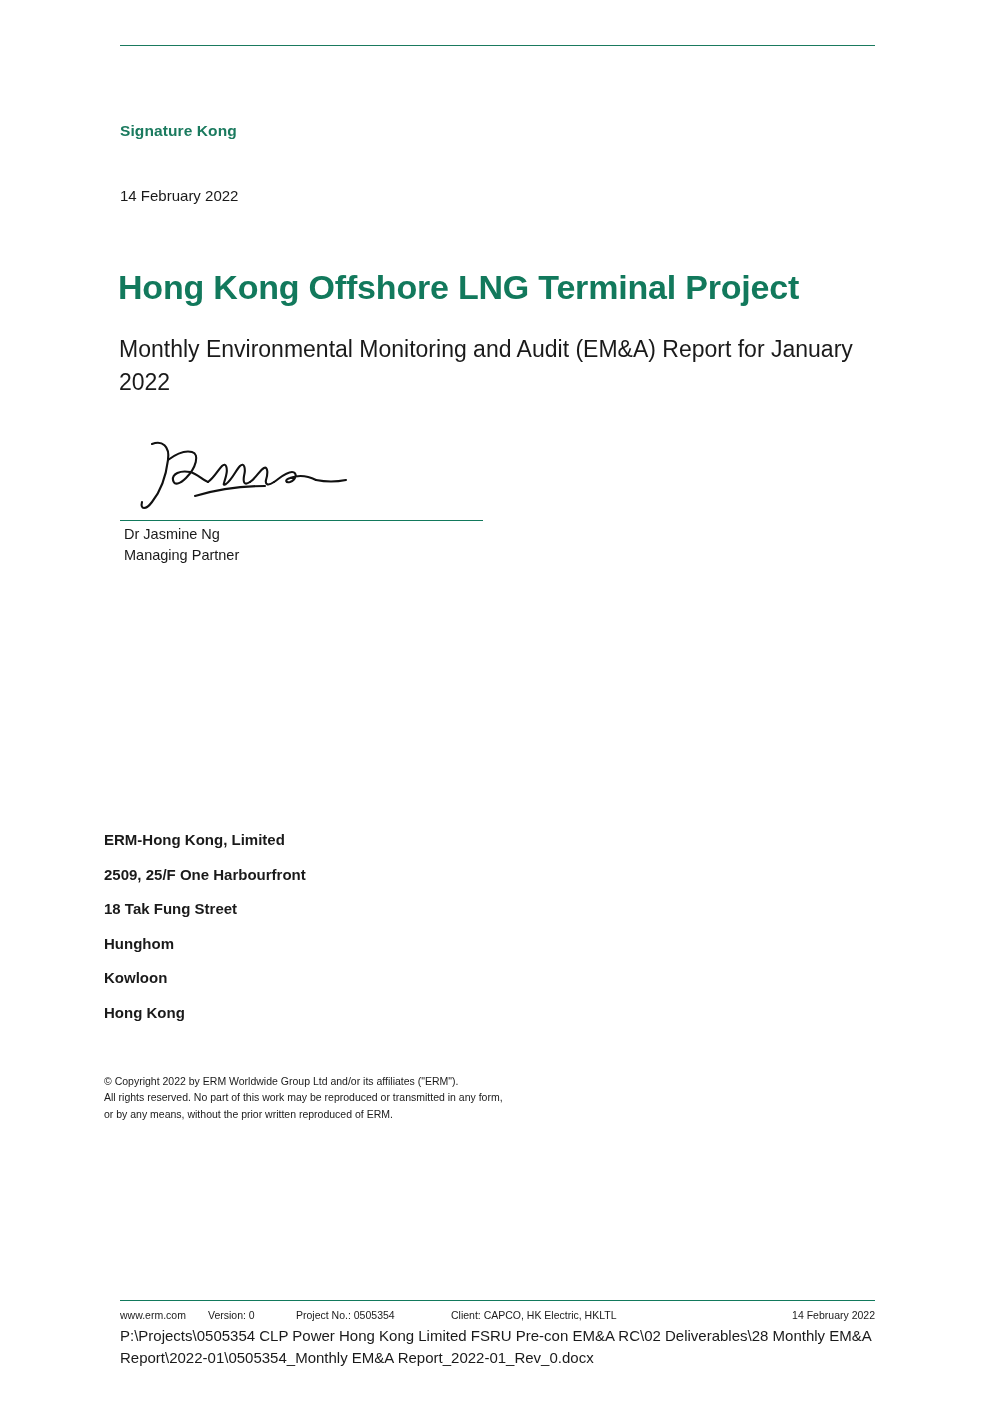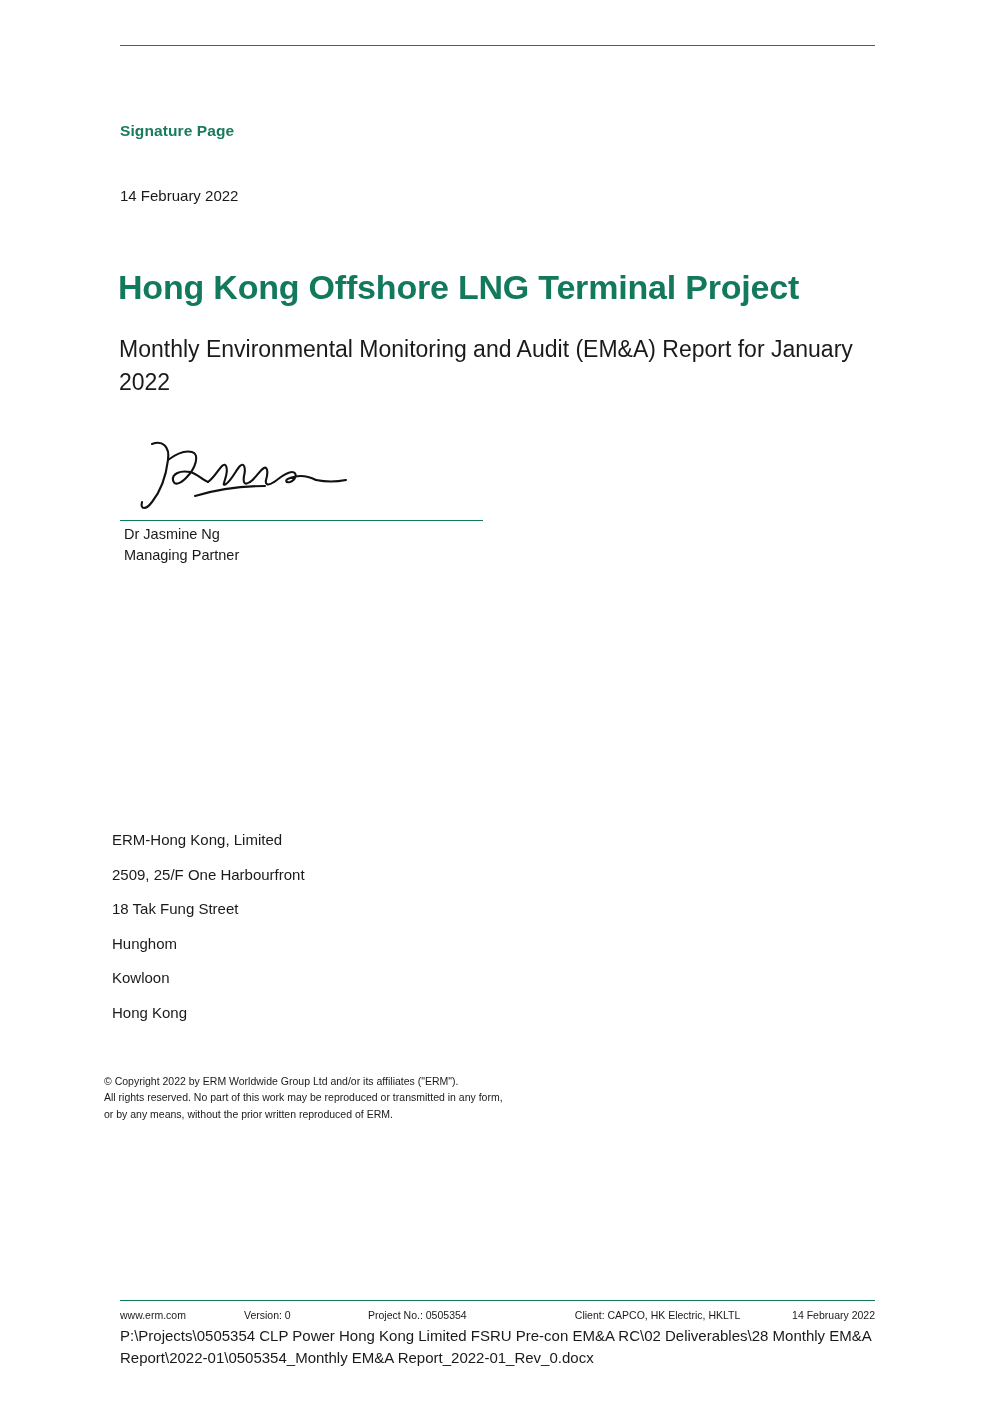--- a/index.html
+++ b/index.html
@@ -99,23 +99,24 @@
   .sig-role {
     position: absolute;
     left: 124px;
     top: 545px;
     font-size: 14.5px;
     color: #1a1a1a;
     line-height: 1.45;
   }
   .address {
     position: absolute;
-    left: 112px;
+    left: 104px;
     top: 831px;
     width: 500px;
+    font-weight: bold;
   }
   .address-line {
     font-size: 15px;
     color: #1a1a1a;
     margin-bottom: 16.5px;
     line-height: 1.2;
   }
   .copyright {
     position: absolute;
     left: 104px;
@@ -137,48 +138,47 @@
   }
   .footer-meta {
     position: absolute;
     left: 120px;
     top: 1309px;
     width: 755px;
     font-size: 10.5px;
     color: #1a1a1a;
     display: flex;
     align-items: baseline;
-    gap: 36px;
   }
   .footer-meta .fm {
     white-space: nowrap;
   }
   .fm-web { width: 88px; }
   .fm-version { width: 88px; }
   .fm-project { width: 155px; }
-  .fm-client { flex: 1; text-align: center; }
+  .fm-client { flex: 1; }
   .fm-date { text-align: right; }
   .footer-path {
     position: absolute;
     left: 120px;
     top: 1325px;
     width: 760px;
     font-size: 15px;
     color: #1a1a1a;
     line-height: 1.45;
   }
 </style>
 </head>
 <body>
 
 <div class="page">
 
   <div class="top-rule"></div>
 
-  <div class="sig-page-label">Signature Page</div>
+  <div class="sig-page-label">Signature Kong</div>
 
   <div class="date-line">14 February 2022</div>
 
   <div class="project-title">Hong Kong Offshore LNG Terminal Project</div>
 
   <div class="report-subtitle">Monthly Environmental Monitoring and Audit (EM&amp;A) Report for January 2022</div>
 
   <div class="signature-block">
     <div class="signature-mark">
       <svg width="330" height="90" viewBox="0 0 330 90" xmlns="http://www.w3.org/2000/svg">

